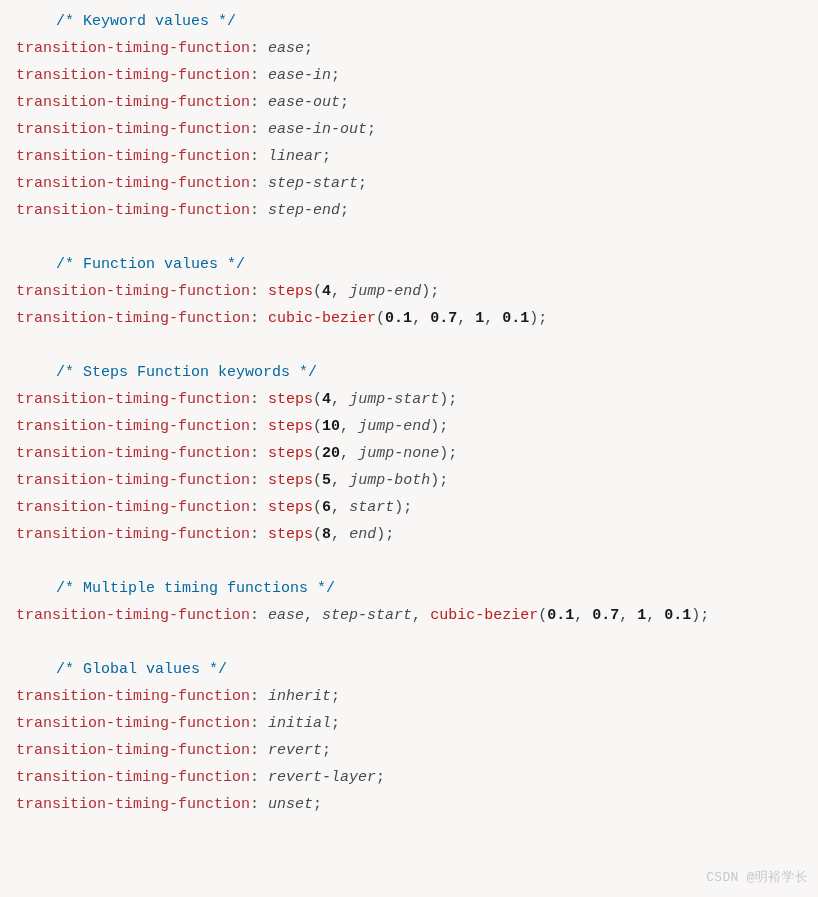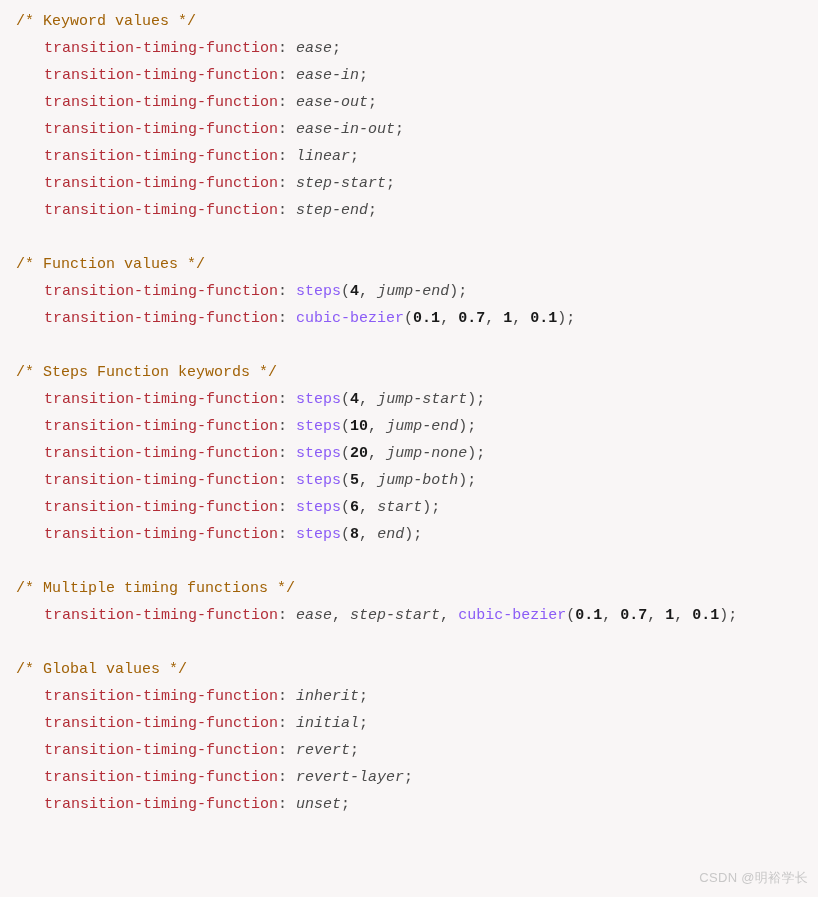--- a/index.html
+++ b/index.html
@@ -11,31 +11,31 @@
     background: #f9f6f6;
     color: #333;
   }
   .code-block {
     padding: 8px 16px;
     white-space: pre;
     position: relative;
   }
   .line { display: block; }
   .line.blank { height: 27px; }
-  .comment { color: #a16207; }
-  .property { color: #b32d37; margin-left: 28px; }
+  .comment { color: #0369a1; margin-left: 40px; }
+  .property { color: #b32d37; }
   .value-plain { color: #4b4b4b; font-style: italic; }
-  .func-name { color: #8b5cf6; }
+  .func-name { color: #b91c1c; }
   .punc { color: #4b4b4b; }
   .number { color: #1a1a1a; font-weight: 600; }
   .watermark {
     position: fixed;
     right: 10px;
     bottom: 6px;
-    font-family: Liberation Sans, sans-serif;
+    font-family: Liberation Mono, monospace;
     font-size: 13px;
     color: #b8b8b8;
     opacity: 0.75;
     letter-spacing: 0.3px;
   }
 </style>
 </head>
 <body>
 
 <div class="code-block" id="code"><span class="line"><span class="comment">/* Keyword values */</span></span><span class="line"><span class="property">transition-timing-function</span><span class="punc">: </span><span class="value-plain">ease</span><span class="punc">;</span></span><span class="line"><span class="property">transition-timing-function</span><span class="punc">: </span><span class="value-plain">ease-in</span><span class="punc">;</span></span><span class="line"><span class="property">transition-timing-function</span><span class="punc">: </span><span class="value-plain">ease-out</span><span class="punc">;</span></span><span class="line"><span class="property">transition-timing-function</span><span class="punc">: </span><span class="value-plain">ease-in-out</span><span class="punc">;</span></span><span class="line"><span class="property">transition-timing-function</span><span class="punc">: </span><span class="value-plain">linear</span><span class="punc">;</span></span><span class="line"><span class="property">transition-timing-function</span><span class="punc">: </span><span class="value-plain">step-start</span><span class="punc">;</span></span><span class="line"><span class="property">transition-timing-function</span><span class="punc">: </span><span class="value-plain">step-end</span><span class="punc">;</span></span><span class="line blank"></span><span class="line"><span class="comment">/* Function values */</span></span><span class="line"><span class="property">transition-timing-function</span><span class="punc">: </span><span class="func-name">steps</span><span class="punc">(</span><span class="number">4</span><span class="punc">, </span><span class="value-plain">jump-end</span><span class="punc">);</span></span><span class="line"><span class="property">transition-timing-function</span><span class="punc">: </span><span class="func-name">cubic-bezier</span><span class="punc">(</span><span class="number">0.1</span><span class="punc">, </span><span class="number">0.7</span><span class="punc">, </span><span class="number">1</span><span class="punc">, </span><span class="number">0.1</span><span class="punc">);</span></span><span class="line blank"></span><span class="line"><span class="comment">/* Steps Function keywords */</span></span><span class="line"><span class="property">transition-timing-function</span><span class="punc">: </span><span class="func-name">steps</span><span class="punc">(</span><span class="number">4</span><span class="punc">, </span><span class="value-plain">jump-start</span><span class="punc">);</span></span><span class="line"><span class="property">transition-timing-function</span><span class="punc">: </span><span class="func-name">steps</span><span class="punc">(</span><span class="number">10</span><span class="punc">, </span><span class="value-plain">jump-end</span><span class="punc">);</span></span><span class="line"><span class="property">transition-timing-function</span><span class="punc">: </span><span class="func-name">steps</span><span class="punc">(</span><span class="number">20</span><span class="punc">, </span><span class="value-plain">jump-none</span><span class="punc">);</span></span><span class="line"><span class="property">transition-timing-function</span><span class="punc">: </span><span class="func-name">steps</span><span class="punc">(</span><span class="number">5</span><span class="punc">, </span><span class="value-plain">jump-both</span><span class="punc">);</span></span><span class="line"><span class="property">transition-timing-function</span><span class="punc">: </span><span class="func-name">steps</span><span class="punc">(</span><span class="number">6</span><span class="punc">, </span><span class="value-plain">start</span><span class="punc">);</span></span><span class="line"><span class="property">transition-timing-function</span><span class="punc">: </span><span class="func-name">steps</span><span class="punc">(</span><span class="number">8</span><span class="punc">, </span><span class="value-plain">end</span><span class="punc">);</span></span><span class="line blank"></span><span class="line"><span class="comment">/* Multiple timing functions */</span></span><span class="line"><span class="property">transition-timing-function</span><span class="punc">: </span><span class="value-plain">ease</span><span class="punc">, </span><span class="value-plain">step-start</span><span class="punc">, </span><span class="func-name">cubic-bezier</span><span class="punc">(</span><span class="number">0.1</span><span class="punc">, </span><span class="number">0.7</span><span class="punc">, </span><span class="number">1</span><span class="punc">, </span><span class="number">0.1</span><span class="punc">);</span></span><span class="line blank"></span><span class="line"><span class="comment">/* Global values */</span></span><span class="line"><span class="property">transition-timing-function</span><span class="punc">: </span><span class="value-plain">inherit</span><span class="punc">;</span></span><span class="line"><span class="property">transition-timing-function</span><span class="punc">: </span><span class="value-plain">initial</span><span class="punc">;</span></span><span class="line"><span class="property">transition-timing-function</span><span class="punc">: </span><span class="value-plain">revert</span><span class="punc">;</span></span><span class="line"><span class="property">transition-timing-function</span><span class="punc">: </span><span class="value-plain">revert-layer</span><span class="punc">;</span></span><span class="line"><span class="property">transition-timing-function</span><span class="punc">: </span><span class="value-plain">unset</span><span class="punc">;</span></span></div>

